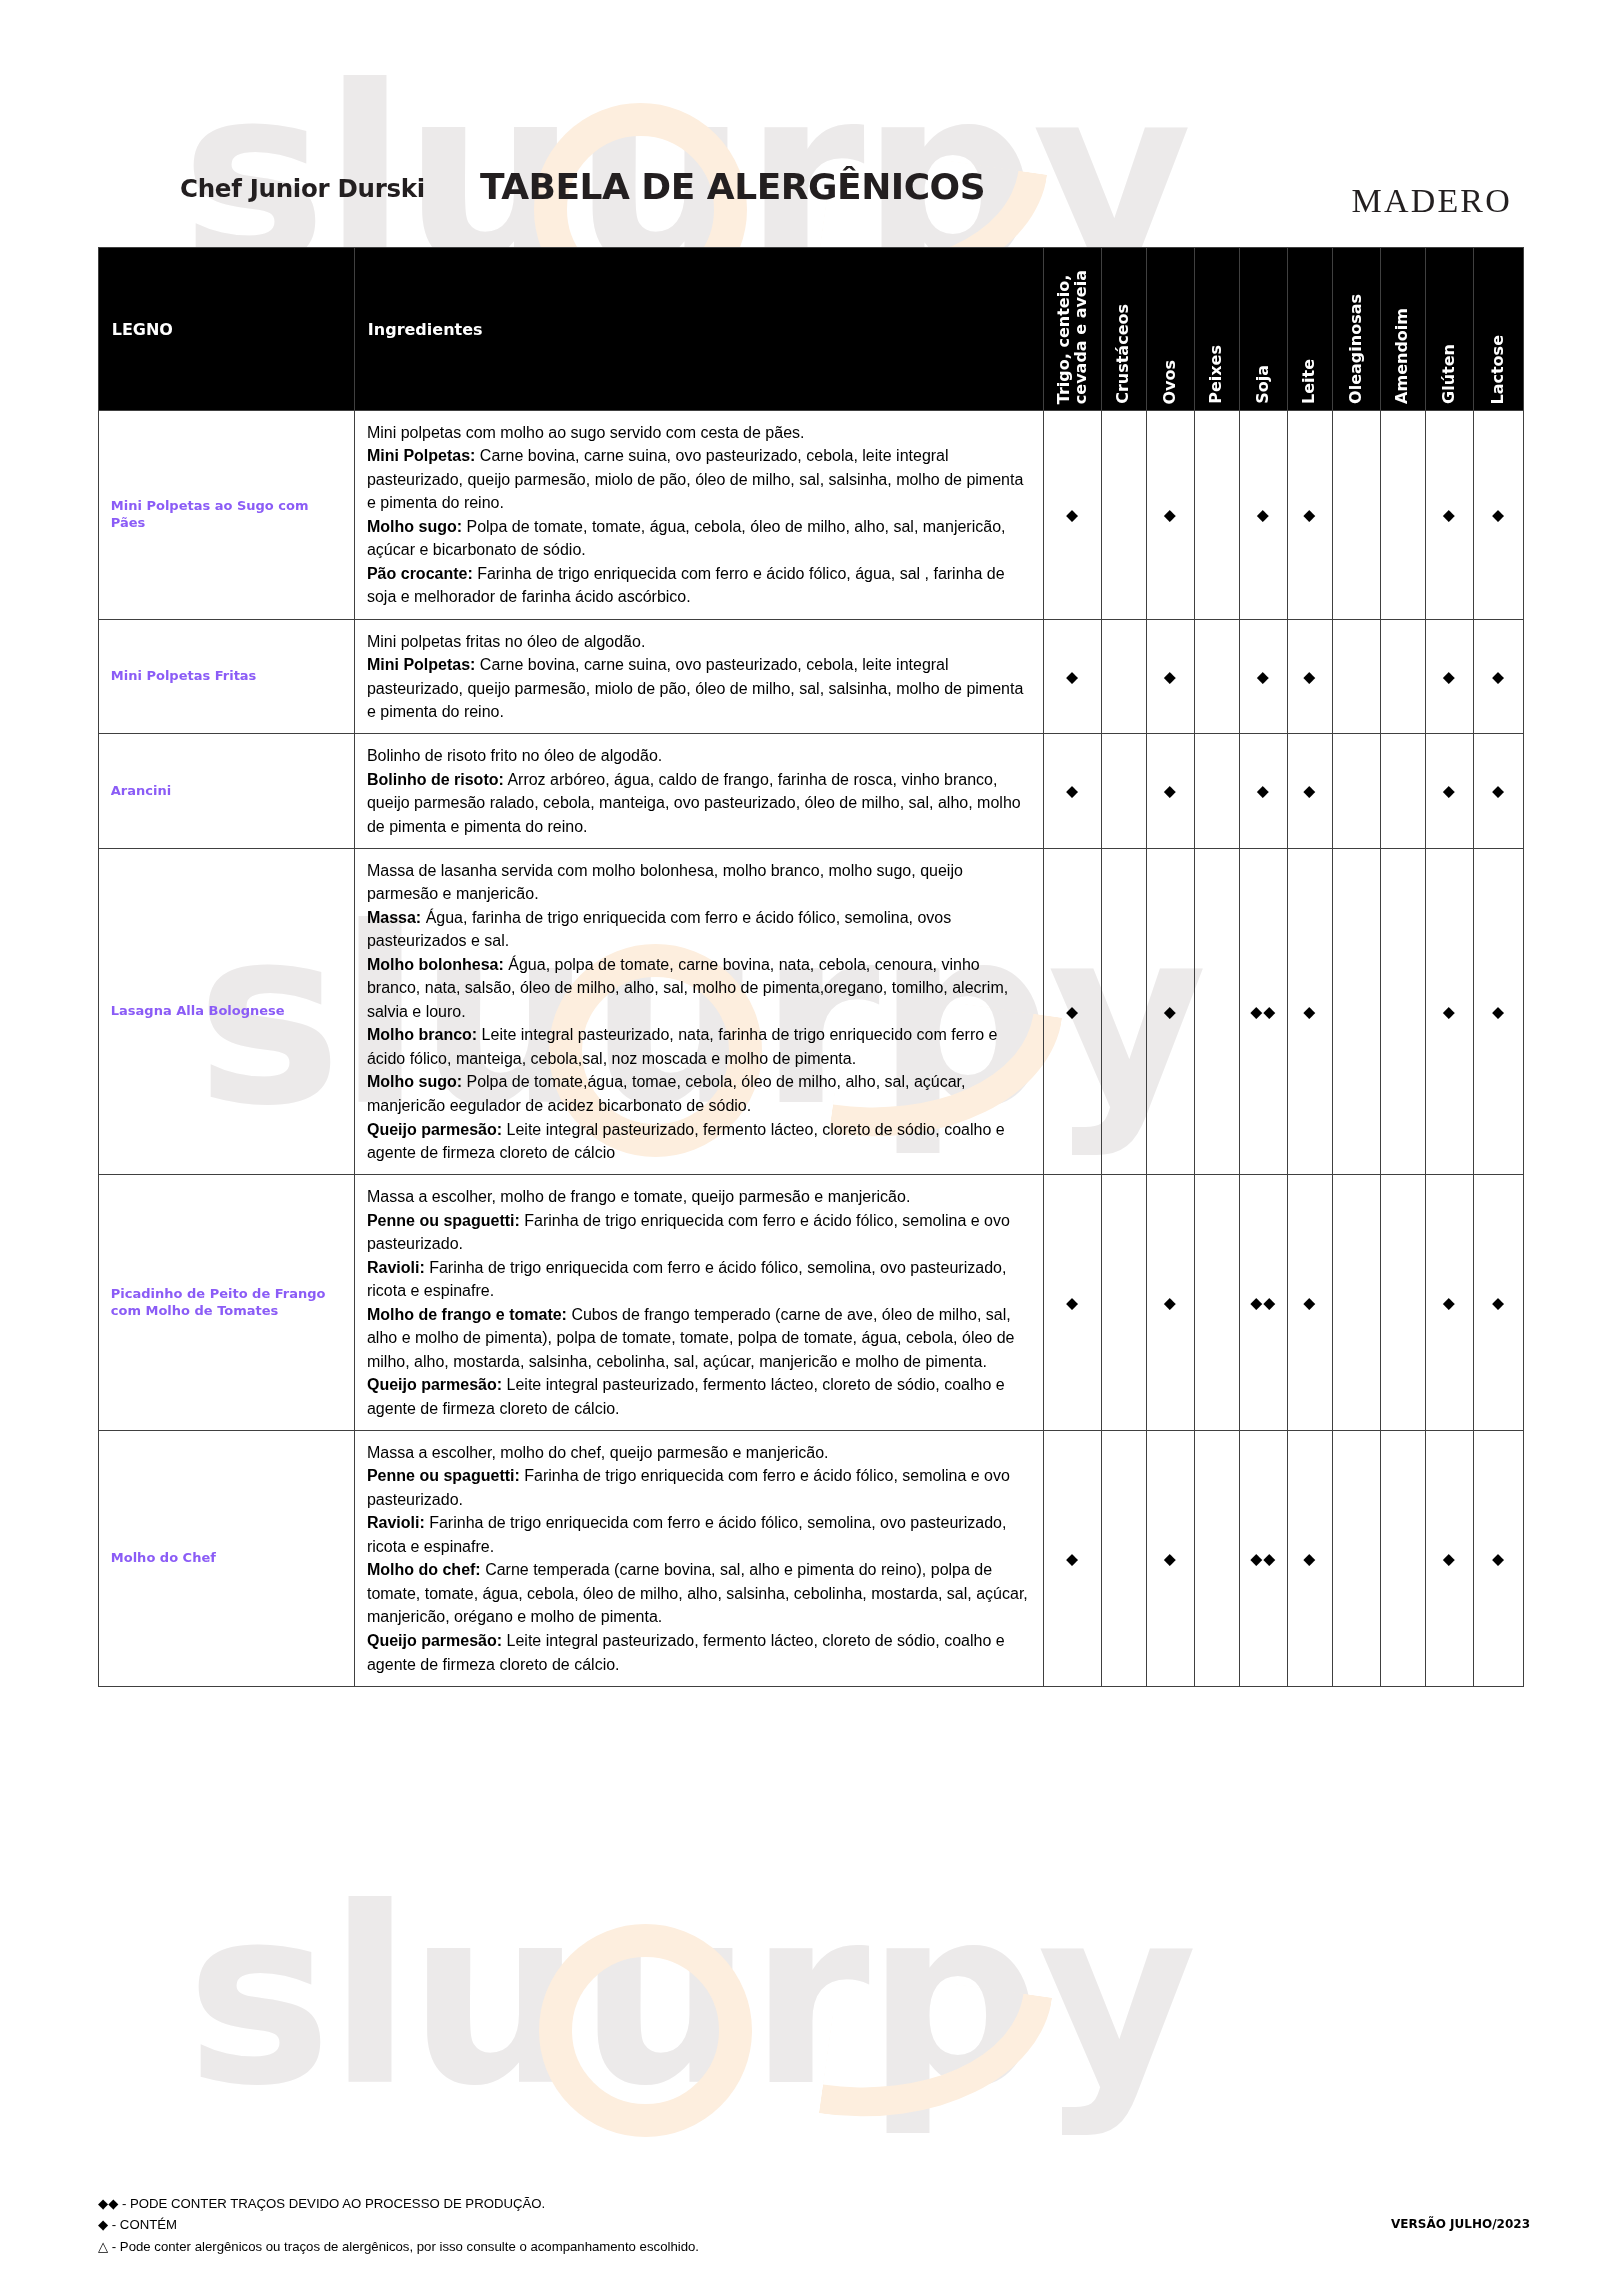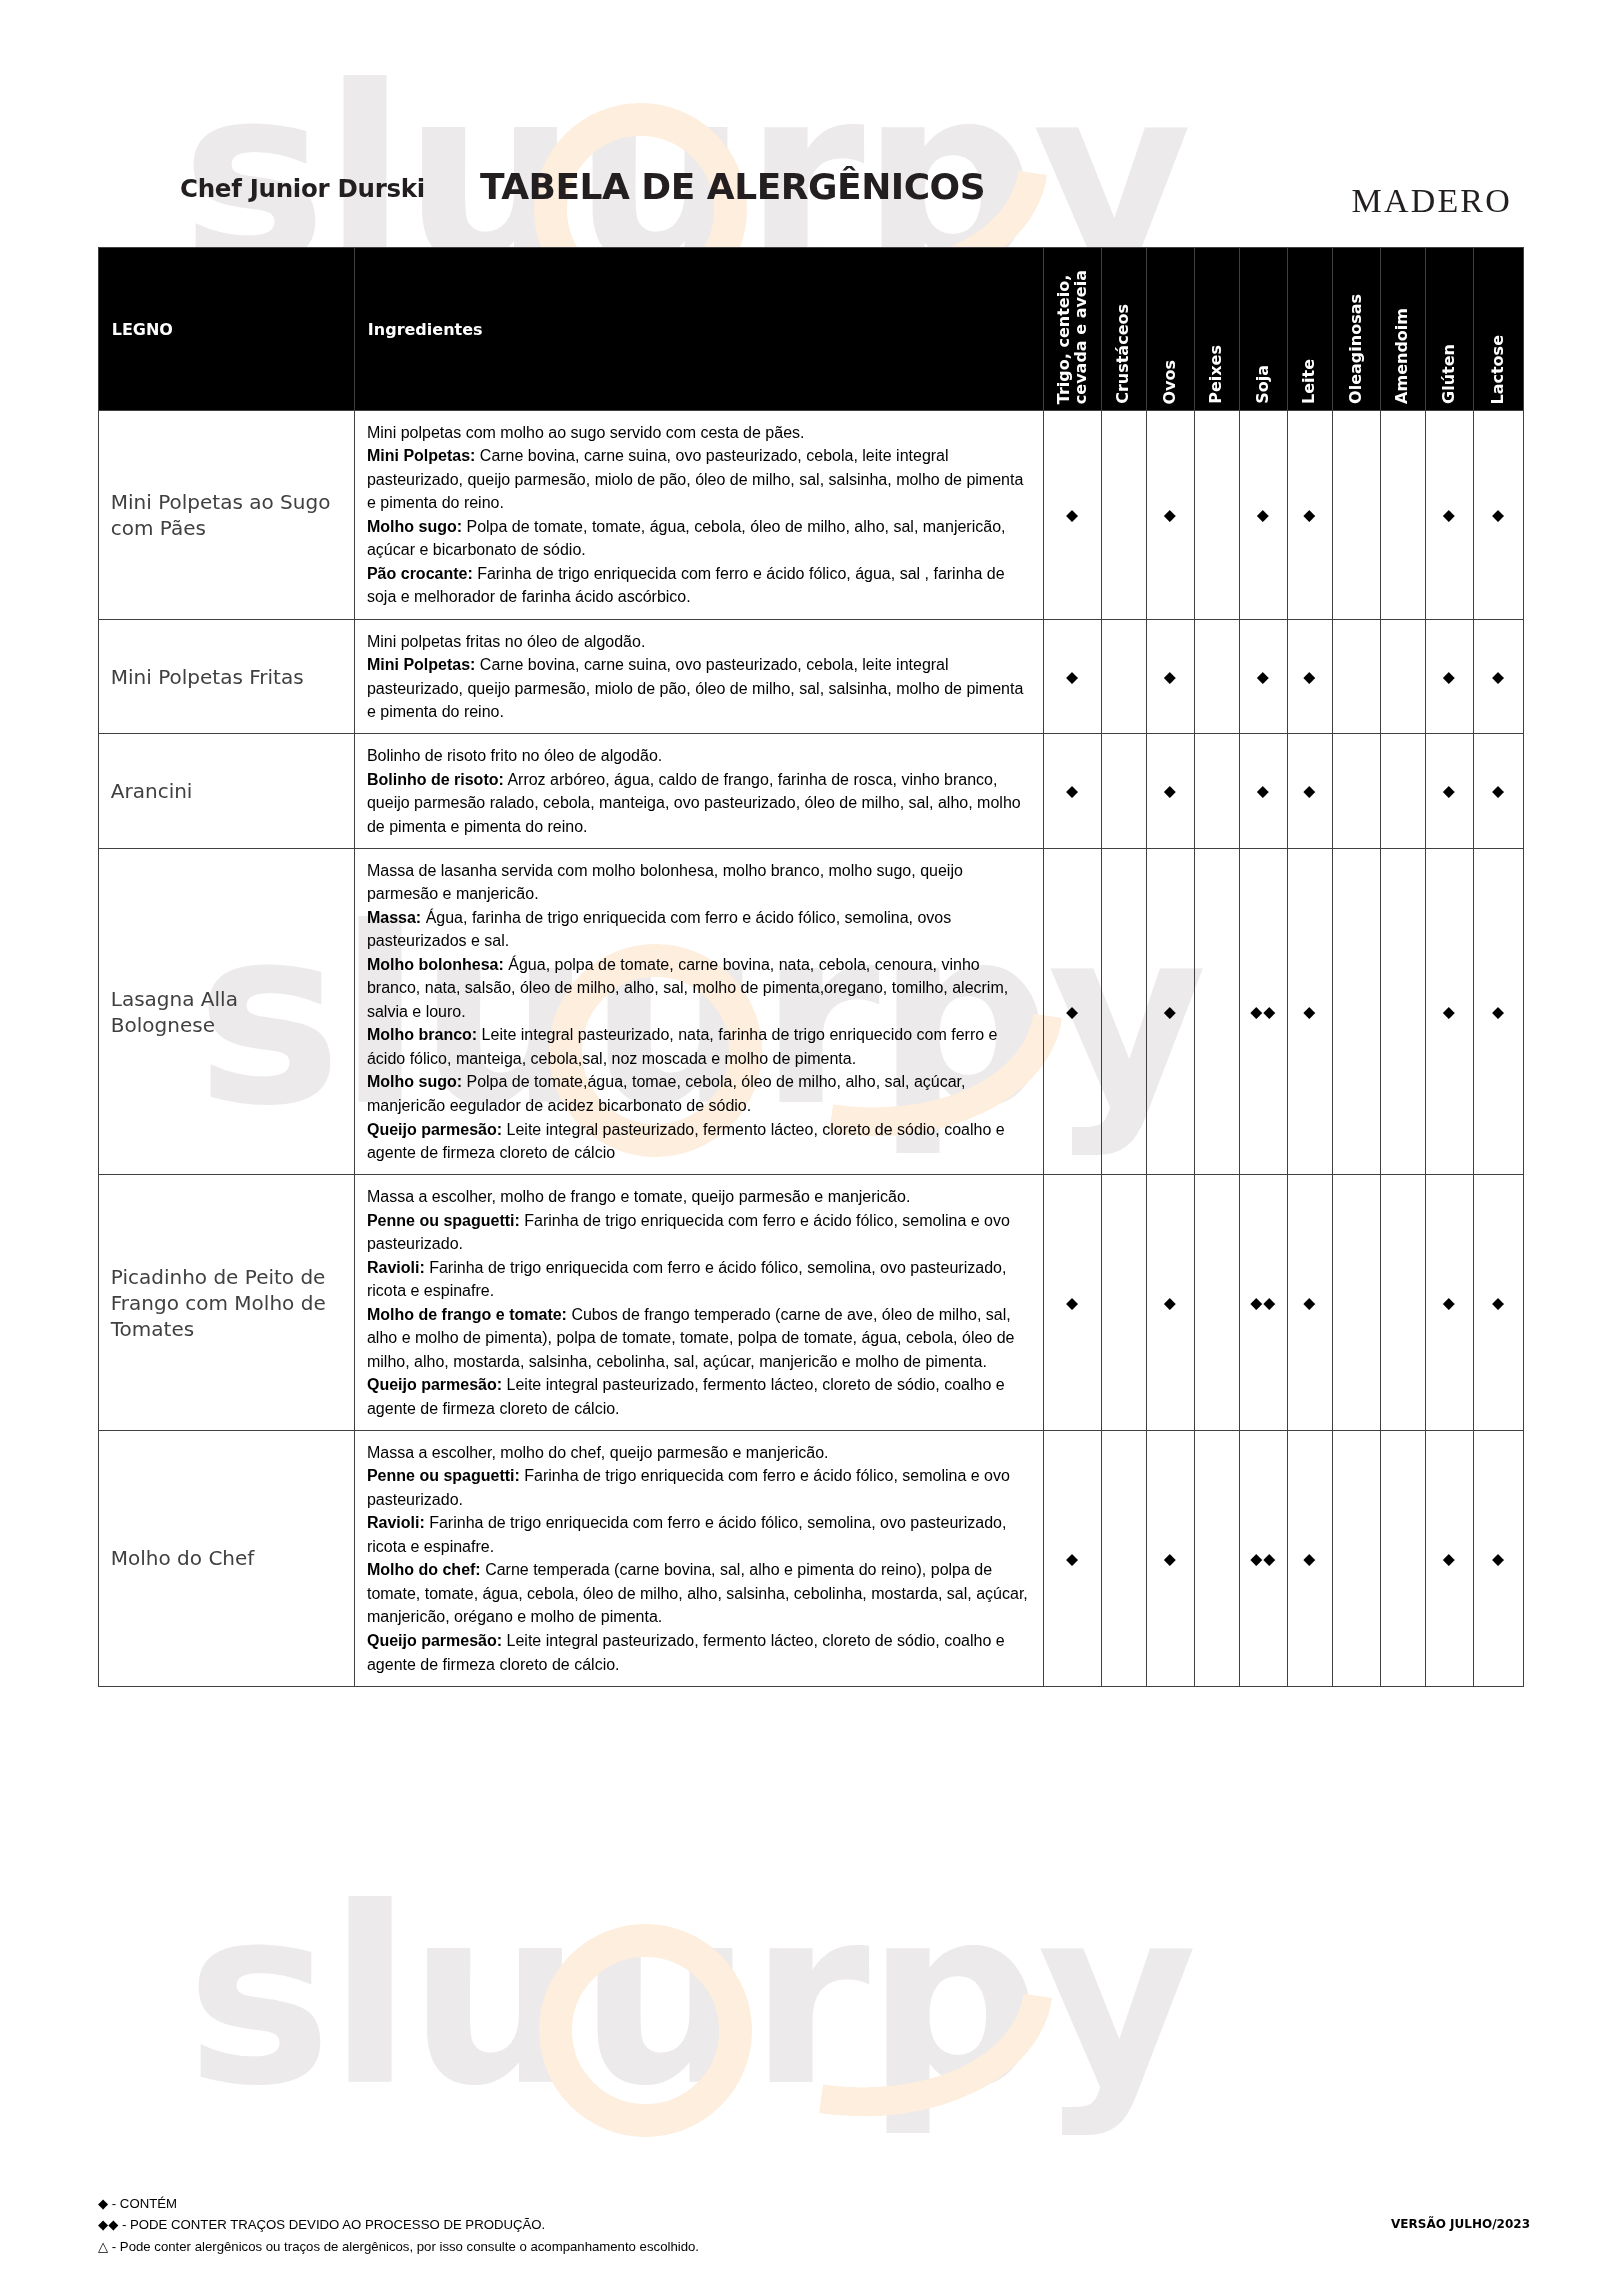--- a/index.html
+++ b/index.html
@@ -156,24 +156,24 @@
     font-size: 16px;
     line-height: 1.06;
     color: #ffffff;
     white-space: pre;
     text-align: left;
   }
 
   
   .dish-cell {
     font-family: "DejaVu Sans", sans-serif;
-    font-weight: normal;
-    font-size: 20px;
+    font-weight: bold;
+    font-size: 13px;
     line-height: 1.3;
-    color: #404040;
+    color: #8b5cf6;
     padding: 5.9px 9.8px 5.9px 11.8px !important;
     vertical-align: middle;
   }
   .ing-cell {
     font-family: "Liberation Sans", sans-serif;
     font-size: 16px;
     line-height: 1.47;
     color: #000000;
     padding: 9.8px 13.7px 9.8px 11.8px !important;
     vertical-align: middle;
@@ -422,21 +422,21 @@
           <td class="mark-cell">◆</td>
           <td class="mark-cell"></td>
           <td class="mark-cell"></td>
           <td class="mark-cell">◆</td>
           <td class="mark-cell">◆</td>
         </tr>
       </tbody>
   </table>
 
   <div id="footer-legend">
+    <div class="legend-line">◆◆ - PODE CONTER TRAÇOS DEVIDO AO PROCESSO DE PRODUÇÃO.</div>
     <div class="legend-line">◆ - CONTÉM</div>
-    <div class="legend-line">◆◆ - PODE CONTER TRAÇOS DEVIDO AO PROCESSO DE PRODUÇÃO.</div>
     <div class="legend-line">△ - Pode conter alergênicos ou traços de alergênicos, por isso consulte o acompanhamento escolhido.</div>
   </div>
 
   <div id="version-note">VERSÃO JULHO/2023</div>
 
 </div>
 
 
 </body></html>

